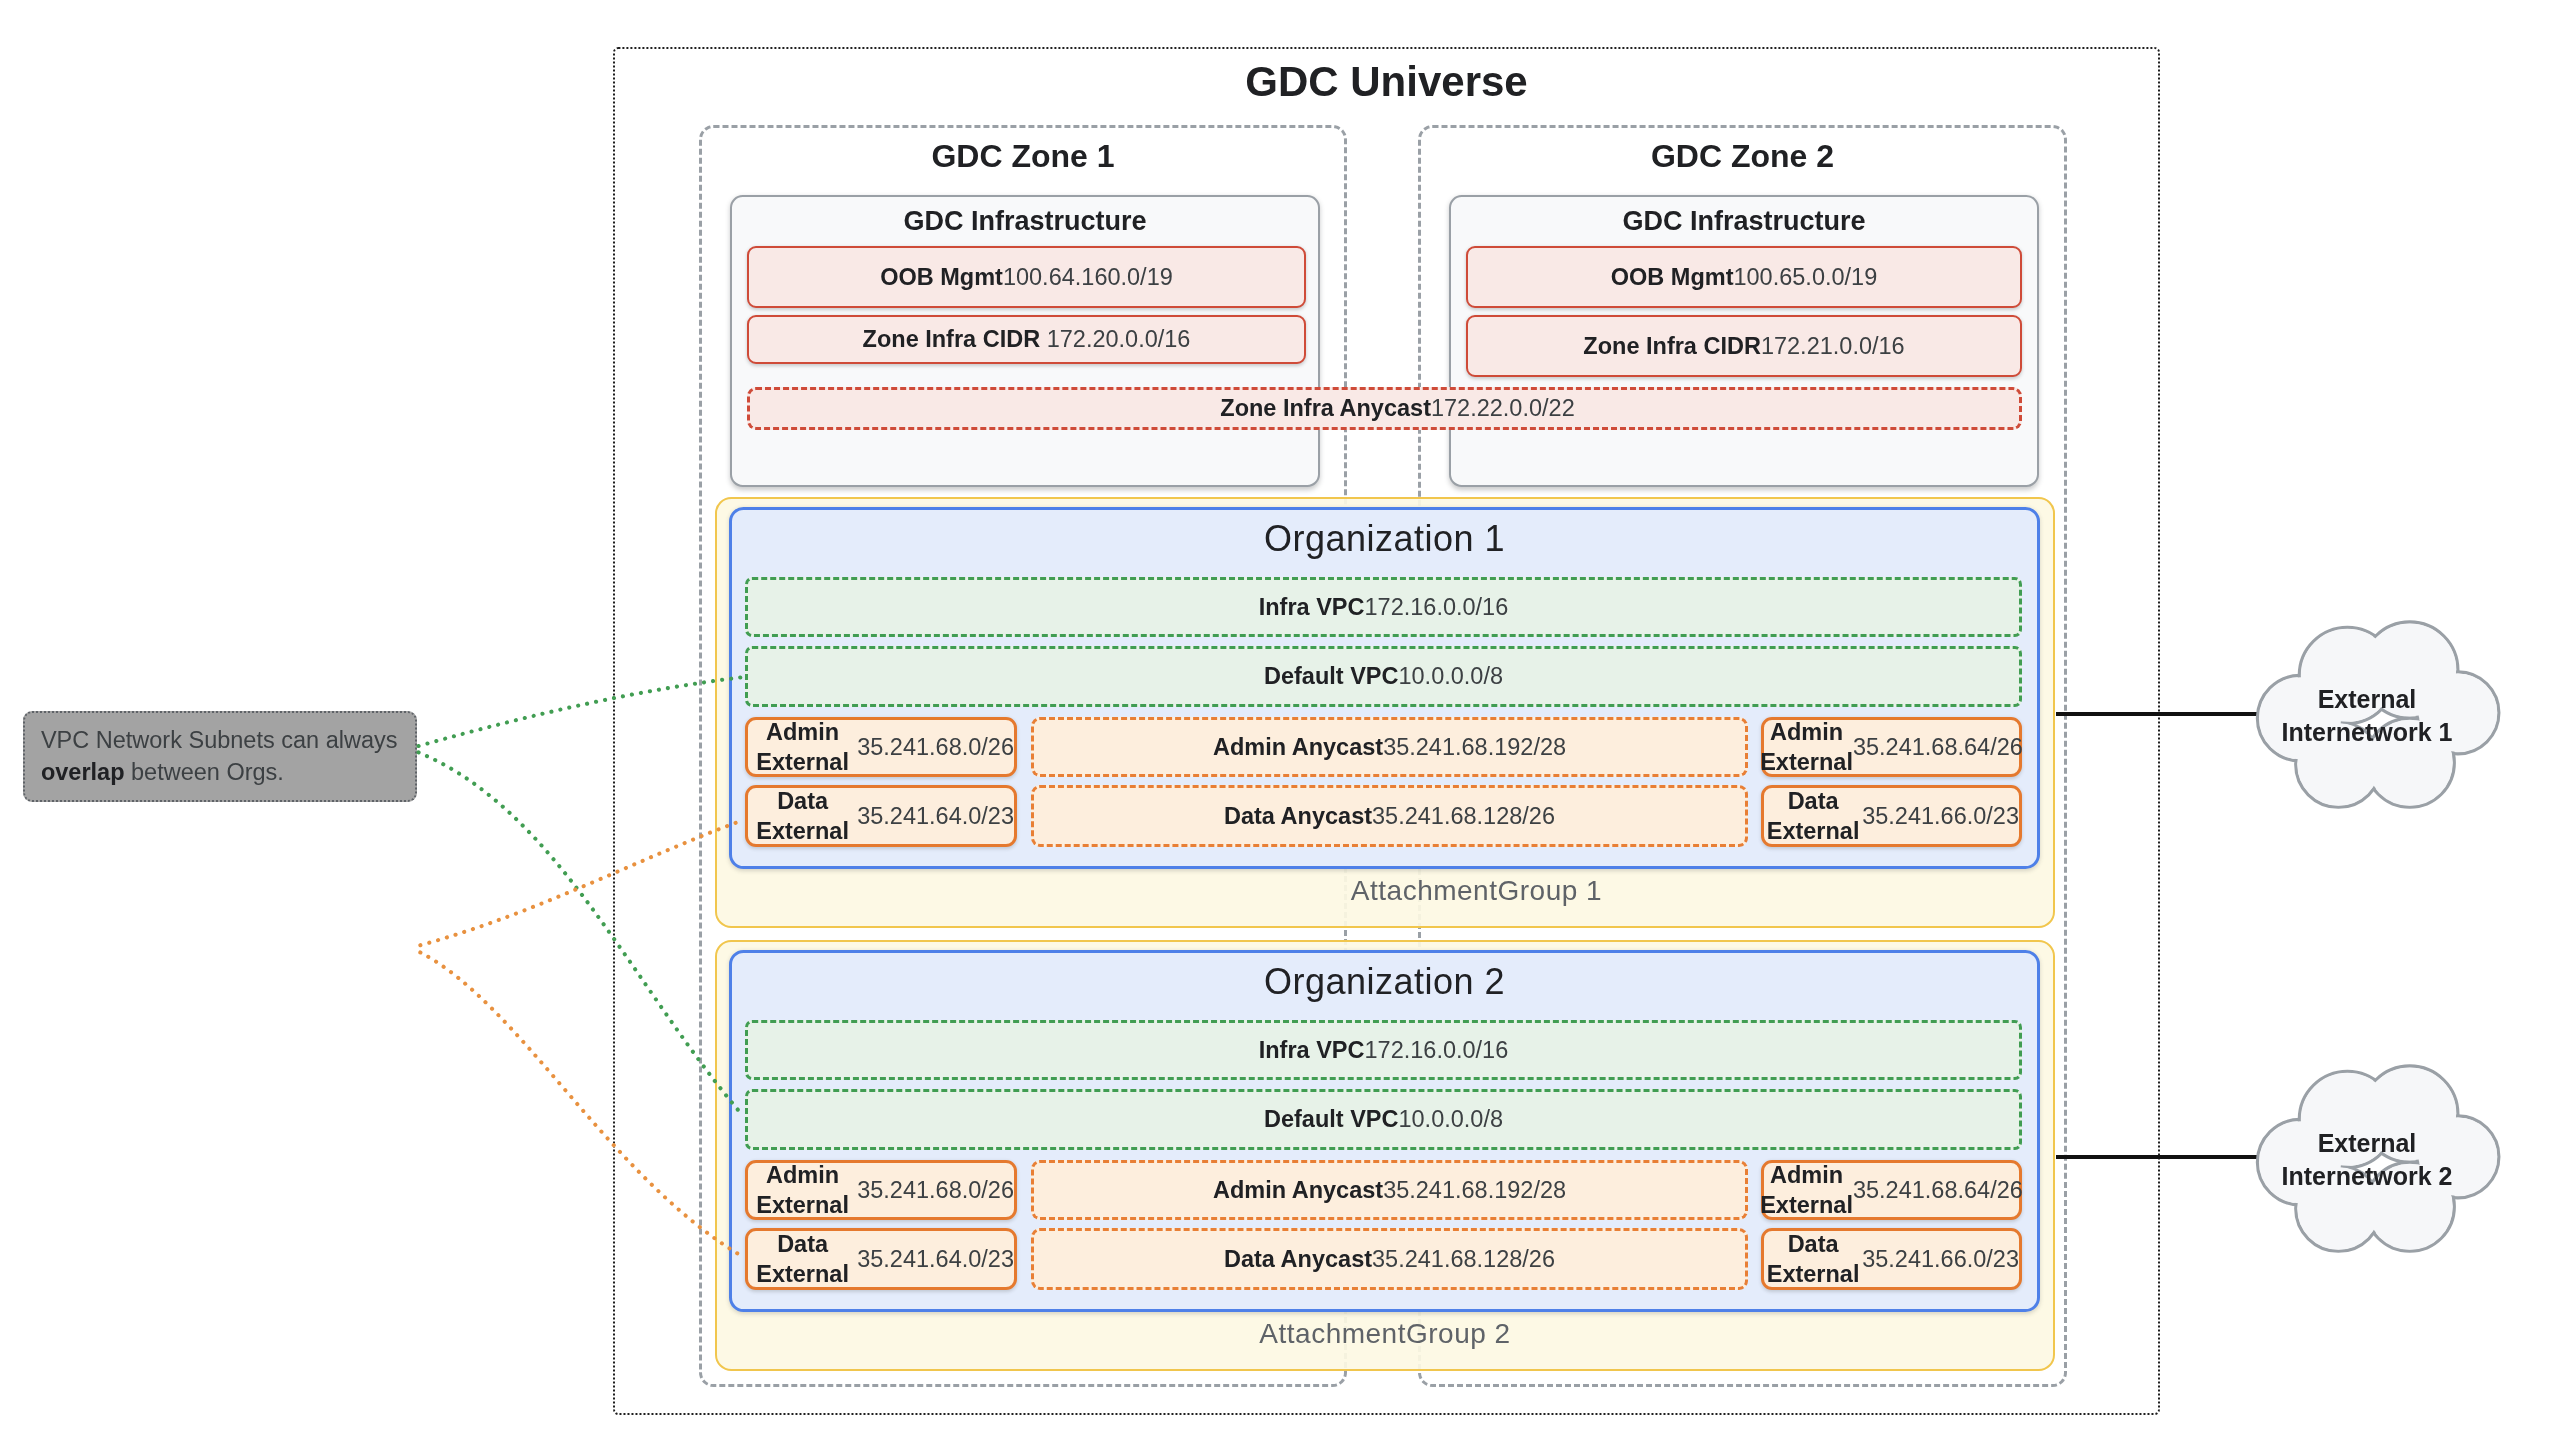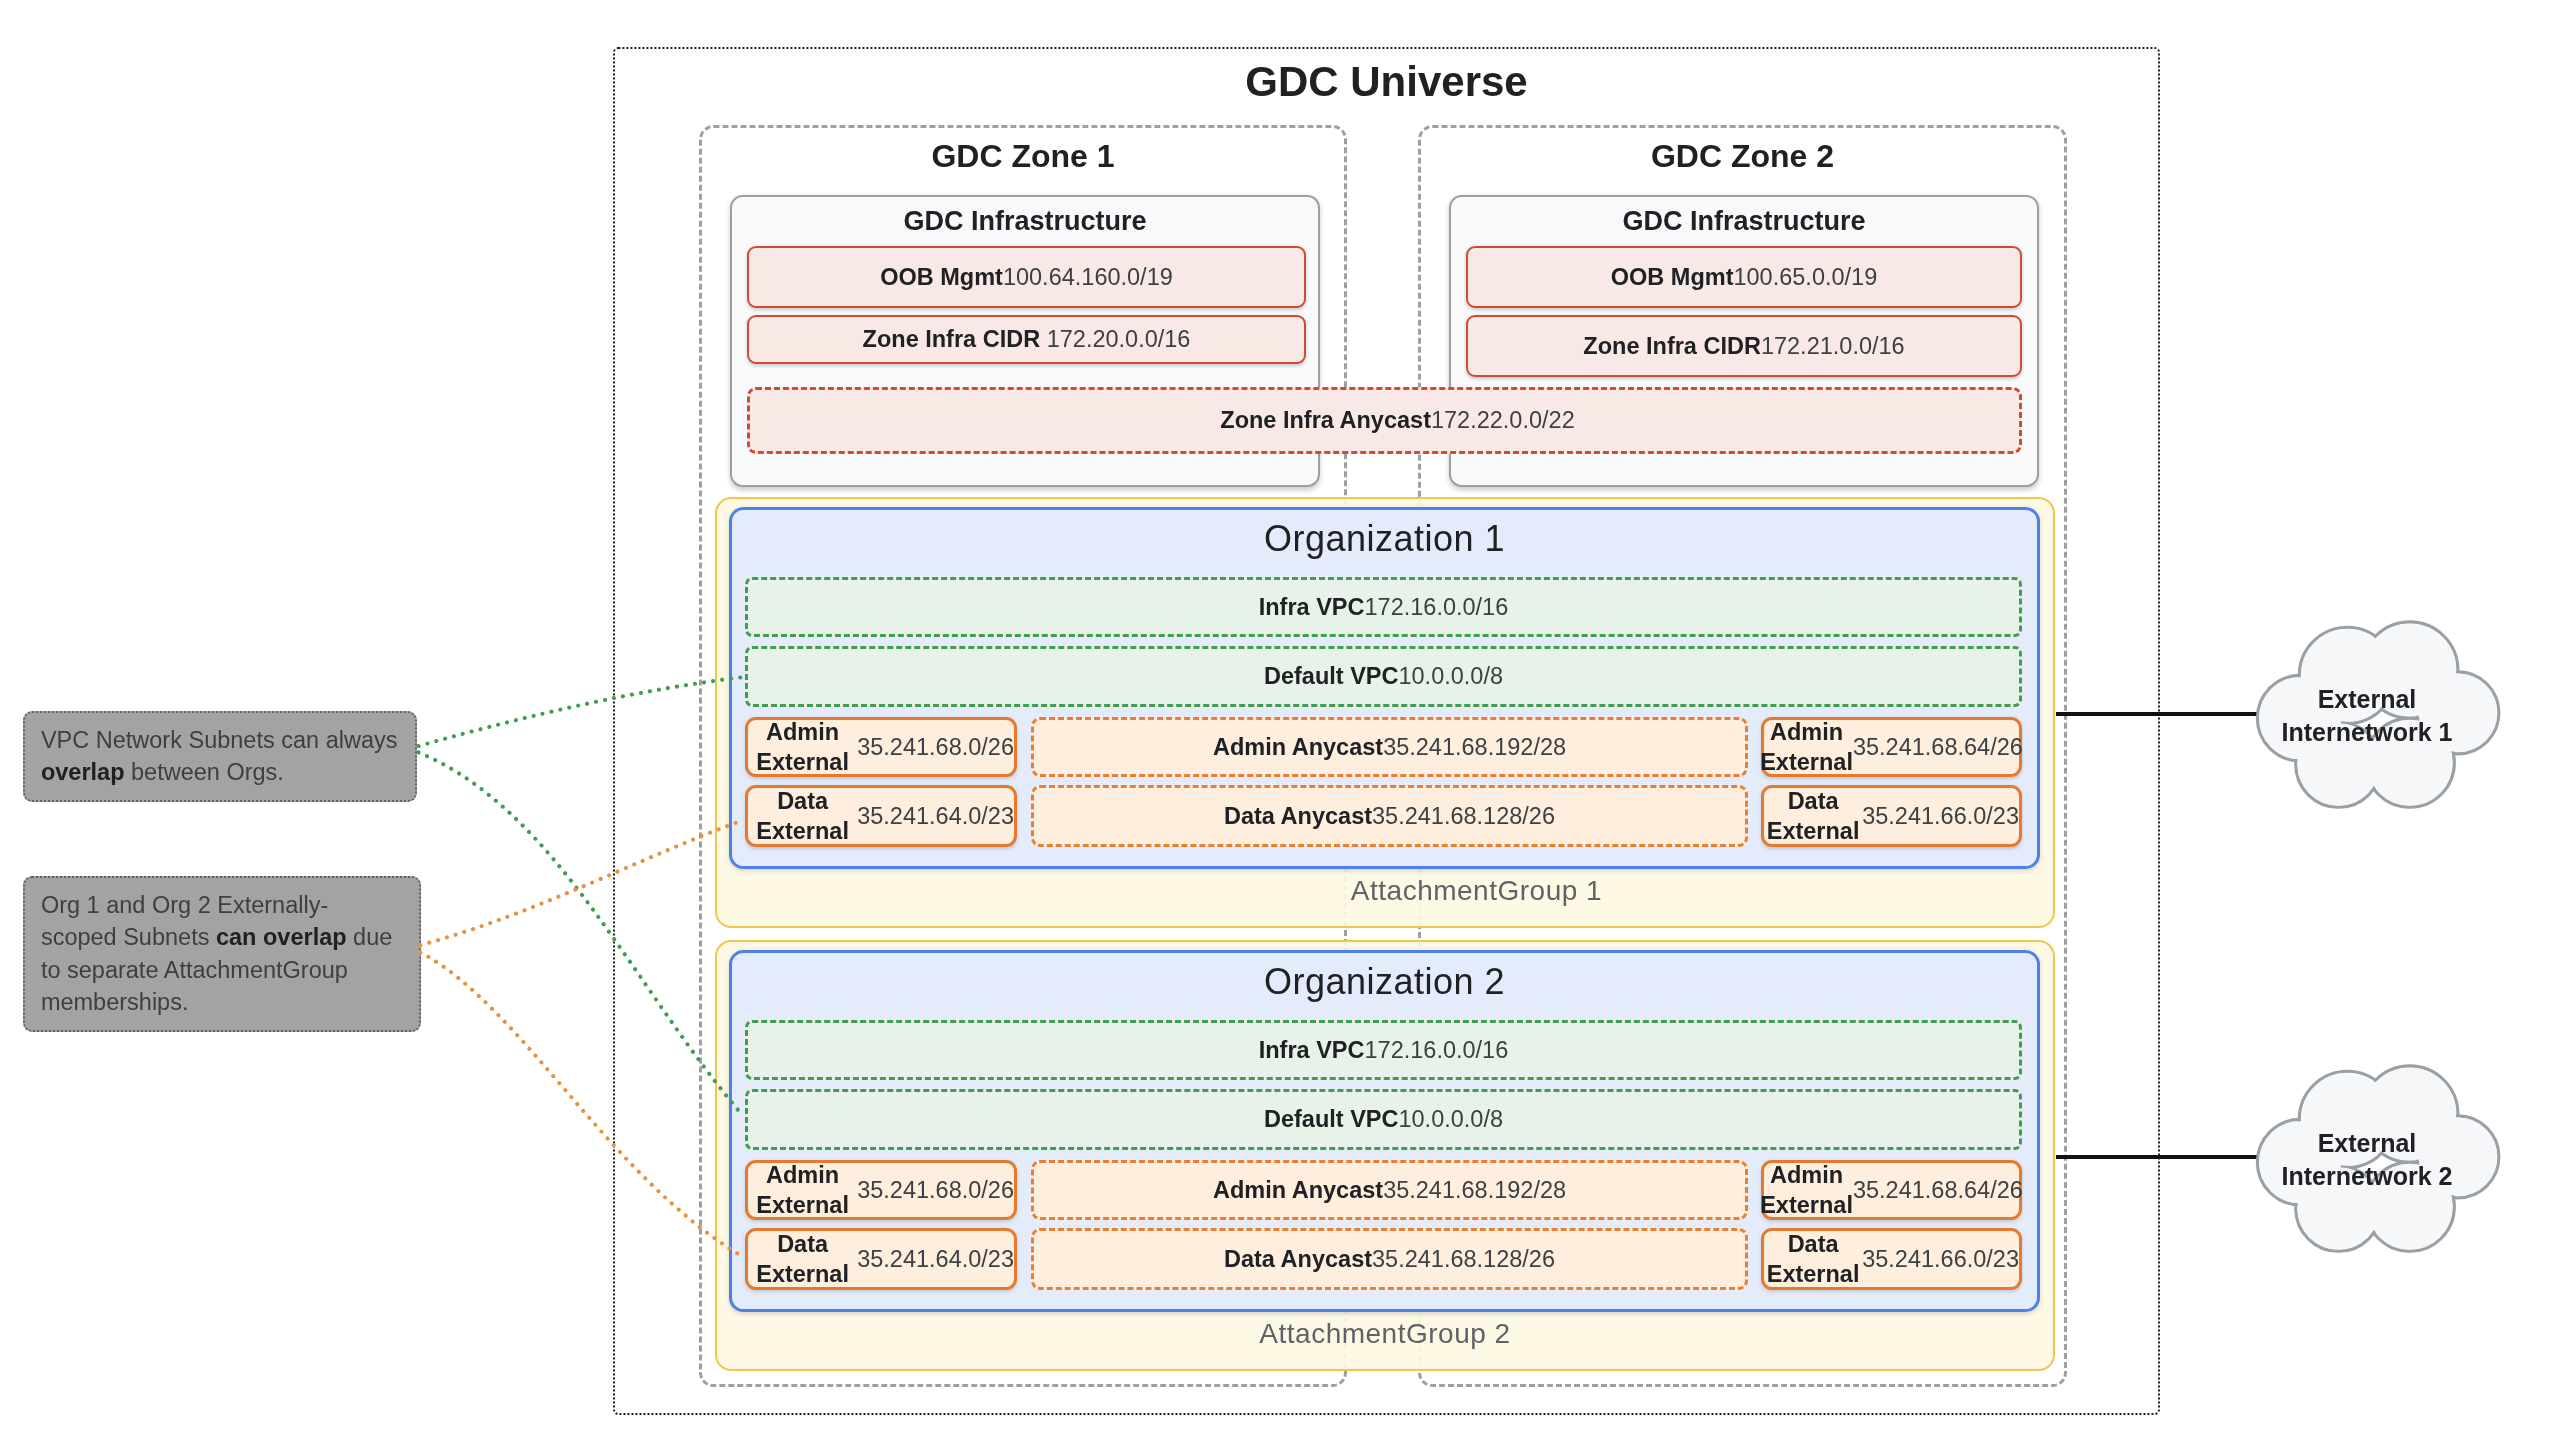--- a/index.html
+++ b/index.html
@@ -71,21 +71,21 @@
 
   <div class="abs pill red-solid" style="left:1466px;top:246px;width:556px;height:62px;">
     <span class="box-label">OOB Mgmt</span>
     <span class="box-value">100.65.0.0/19</span>
   </div>
   <div class="abs pill red-solid" style="left:1466px;top:315px;width:556px;height:62px;">
     <span class="box-label">Zone Infra CIDR</span>
     <span class="box-value">172.21.0.0/16</span>
   </div>
 
-  <div class="abs pill red-dashed" style="left:747px;top:387px;width:1275px;height:67px;padding-left:26px;">
+  <div class="abs pill red-dashed" style="left:747px;top:387px;width:1275px;height:43px;padding-left:26px;">
     <span class="box-label">Zone Infra Anycast</span>
     <span class="box-value">172.22.0.0/22</span>
   </div>
 
   <div class="abs ag-box" style="left:715px;top:497px;width:1340px;height:431px;"></div>
   <div class="abs org-box" style="left:729px;top:507px;width:1311px;height:362px;"></div>
   <div class="abs org-title" style="left:729px;top:518px;width:1311px;">Organization 1</div>
 
   <div class="abs pill green-dashed" style="left:745px;top:577px;width:1277px;height:60px;">
     <span class="box-label">Infra VPC</span>
@@ -160,23 +160,20 @@
   </div>
   <div class="abs pill orange-solid" style="left:1761px;top:1228px;width:261px;height:62px;">
     <span class="box-label">Data External</span>
     <span class="box-value">35.241.66.0/23</span>
   </div>
 
   <div class="abs ag-label" style="left:715px;top:1318px;width:1340px;">AttachmentGroup 2</div>
 
   <div class="abs note" style="left:22.6px;top:711px;width:394px;">
     <span>VPC Network Subnets can always </span><b>overlap</b><span> between Orgs.</span>
-  </div>
-  <div class="abs note" style="left:22.6px;top:876px;width:398px;">
-    <span>Org 1 and Org 2 Externally-scoped Subnets </span><b>can overlap</b><span> due to separate AttachmentGroup memberships.</span>
   </div>
 
   <div class="abs connector" style="left:2056px;top:712px;width:217px;"></div>
   <div class="abs connector" style="left:2056px;top:1155px;width:217px;"></div>
 
   <div class="abs cloud-wrap" style="left:2231px;top:613px;width:272px;height:205px;">
     <svg width="272" height="205" viewBox="0 0 300 230">
       <g stroke="#9aa0a6" stroke-width="3.5" fill="#f6f7f9">
         <circle cx="75" cy="118" r="48"></circle>
           <circle cx="128" cy="70" r="54"></circle>

